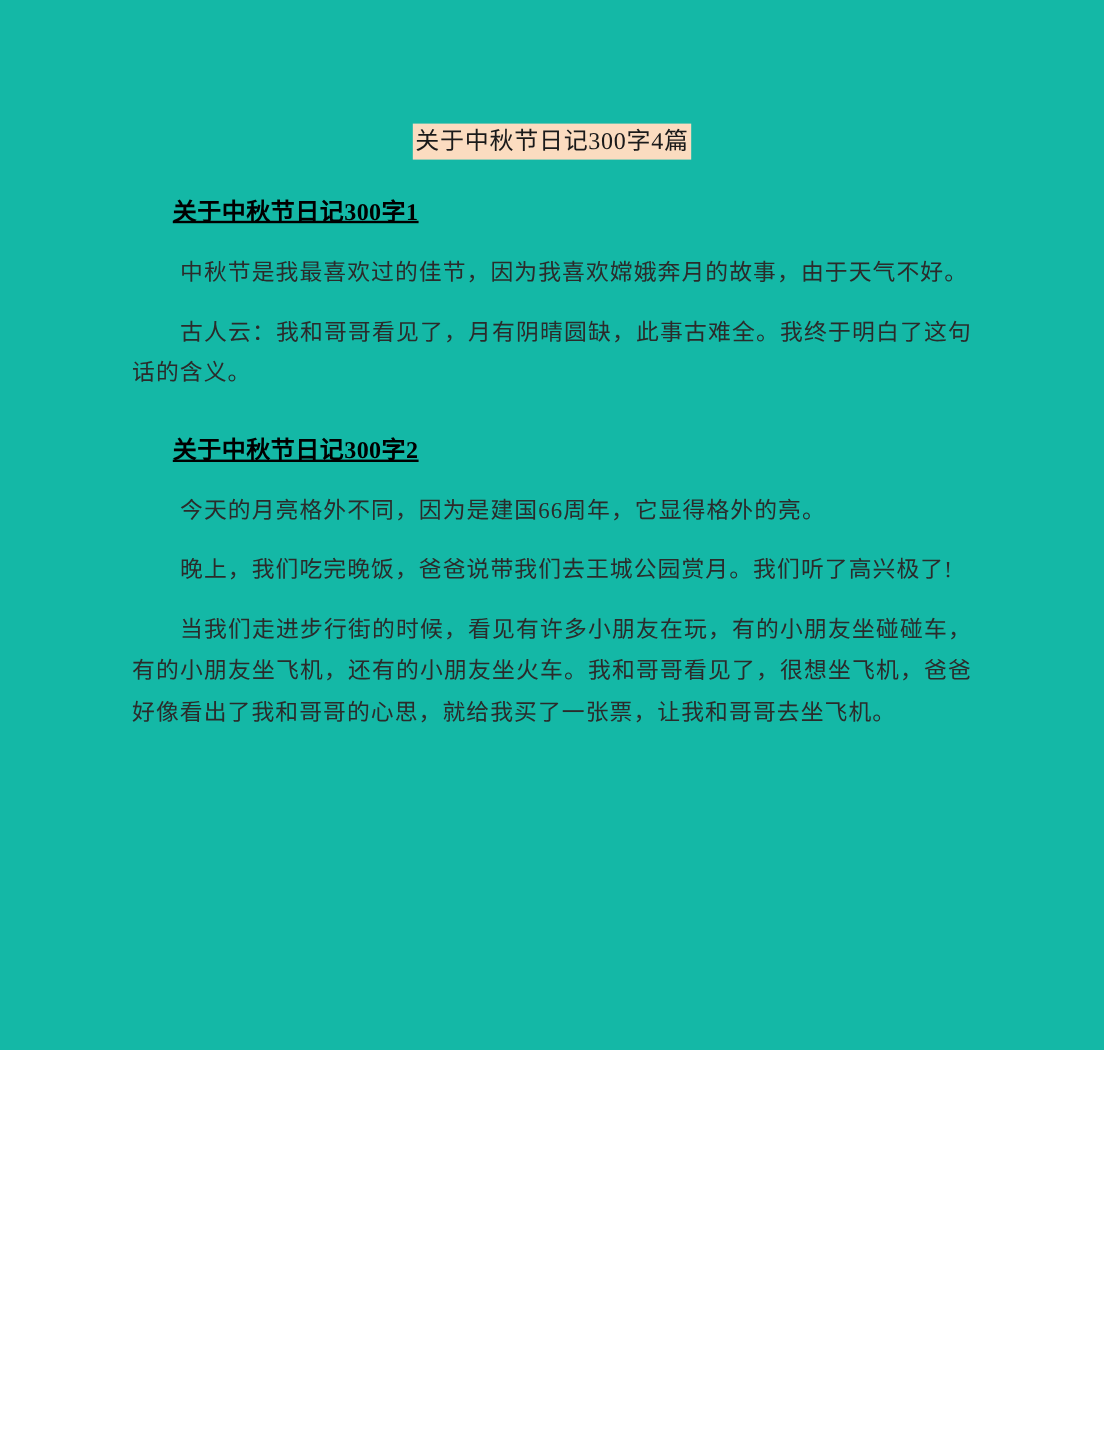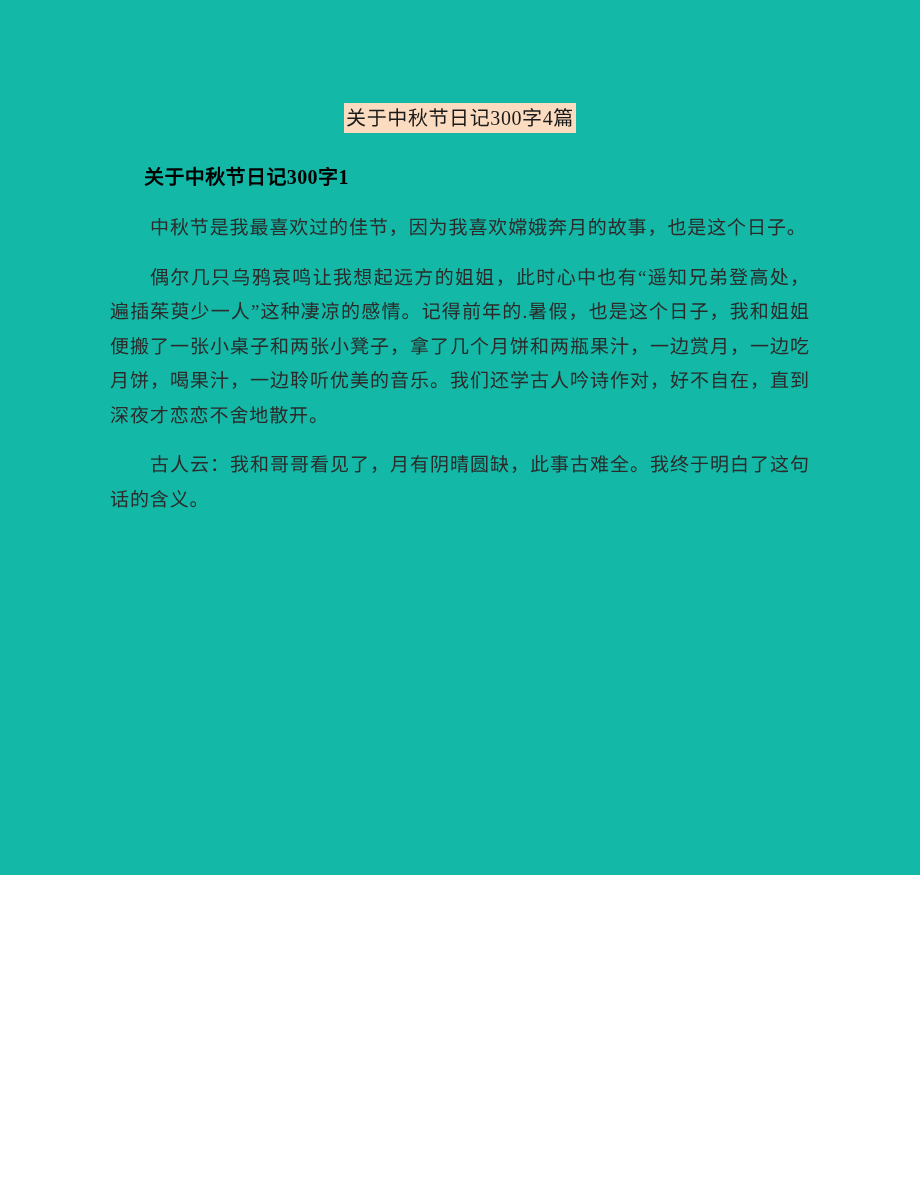--- a/index.html
+++ b/index.html
@@ -57,20 +57,21 @@
   .section-heading {
     font-family: "Liberation Serif", "DejaVu Serif", serif;
     font-size: 20px;
     font-weight: 700;
     color: #000000;
     letter-spacing: 0.4px;
     margin: 0;
     padding: 0;
     text-indent: 34px;
     line-height: 1.6;
+    text-decoration: underline;
   }
 
   .section-1-heading { padding-top: 33px; }
   .section-2-heading { padding-top: 30px; }
 
   
   .para {
     font-family: "Liberation Serif", "DejaVu Serif", serif;
     font-size: 19px;
     font-weight: 400;
@@ -101,24 +102,34 @@
   <div class="doc-body">
 
     <div class="doc-title-wrap">
       <span class="doc-title">关于中秋节日记300字4篇</span>
     </div>
 
     <div class="section-block">
 
       <h2 class="section-heading section-1-heading">关于中秋节日记300字1</h2>
 
-      <p class="para">中秋节是我最喜欢过的佳节，因为我喜欢嫦娥奔月的故事，也是这个日子。</p>
+      <p class="para">中秋节是我最喜欢过的佳节，因为我喜欢嫦娥奔月的故事，由于天气不好。</p>
 
 
-      <p class="para para-wrapped">偶尔几只乌鸦哀鸣让我想起远方的姐姐，此时心中也有“遥知兄弟登高处，遍插茱萸少一人”这种凄凉的感情。记得前年的.暑假，也是这个日子，我和姐姐便搬了一张小桌子和两张小凳子，拿了几个月饼和两瓶果汁，一边赏月，一边吃月饼，喝果汁，一边聆听优美的音乐。我们还学古人吟诗作对，好不自在，直到深夜才恋恋不舍地散开。</p>
 
       <p class="para">古人云：我和哥哥看见了，月有阴晴圆缺，此事古难全。我终于明白了这句话的含义。</p>
 
     </div>
 
+    <div class="section-block">
+
+      <h2 class="section-heading section-2-heading">关于中秋节日记300字2</h2>
+
+      <p class="para">今天的月亮格外不同，因为是建国66周年，它显得格外的亮。</p>
+
+      <p class="para">晚上，我们吃完晚饭，爸爸说带我们去王城公园赏月。我们听了高兴极了!</p>
+
+      <p class="para">当我们走进步行街的时候，看见有许多小朋友在玩，有的小朋友坐碰碰车，有的小朋友坐飞机，还有的小朋友坐火车。我和哥哥看见了，很想坐飞机，爸爸好像看出了我和哥哥的心思，就给我买了一张票，让我和哥哥去坐飞机。</p>
+
+    </div>
 
   </div>
 </div>
 
 </body></html>

